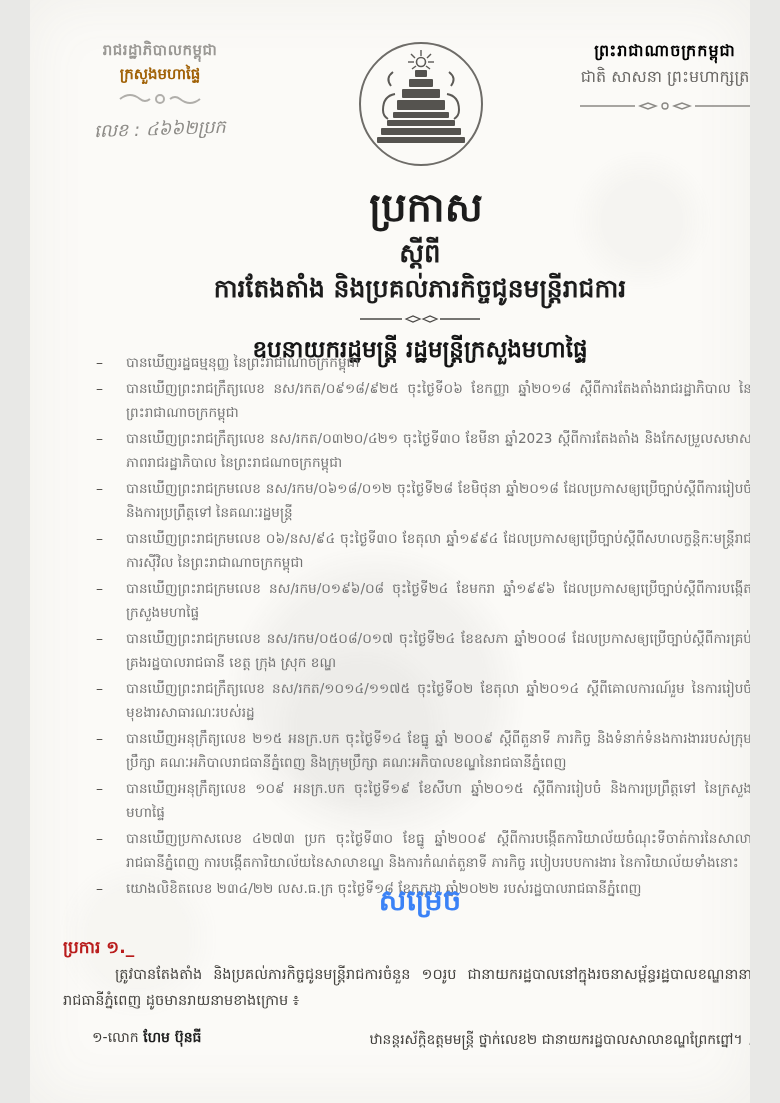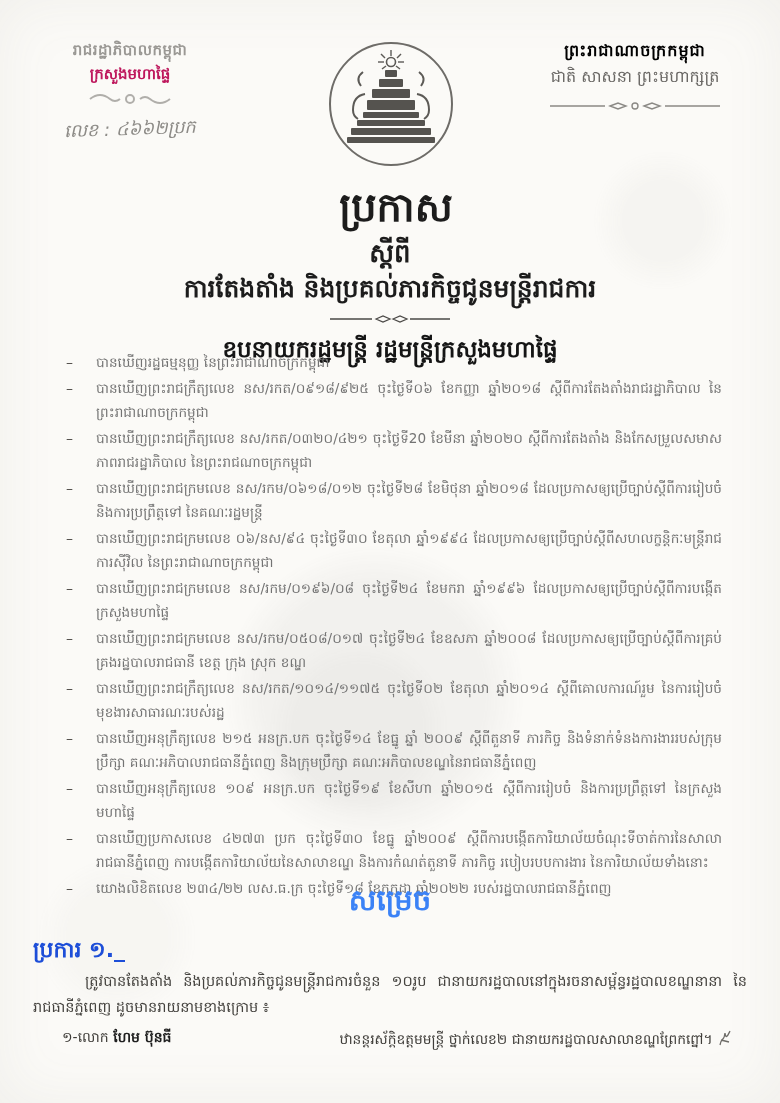--- a/index.html
+++ b/index.html
@@ -1,55 +1,55 @@
 <!DOCTYPE html>
 <html><head>
 <meta charset="utf-8">
 <style>
   html,body{margin:0;padding:0;background:#e8e8e6;}
   .page{
-    position:relative;width:780px;height:1103px;margin:0 auto;
+    position:relative;width:720px;height:1103px;margin:0 auto;
     background:#fbfaf7;
     font-family:"DejaVu Sans","Liberation Sans",sans-serif;
     color:#3a3a3a;overflow:hidden;
     box-shadow:inset 0 0 60px rgba(120,115,100,0.08);
   }
   
   .scan-noise{position:absolute;inset:0;pointer-events:none;
     background:
       radial-gradient(circle at 48% 63%, rgba(90,90,90,0.055) 0 110px, rgba(0,0,0,0) 150px),
       radial-gradient(circle at 46% 66%, rgba(120,120,120,0.04) 0 60px, rgba(0,0,0,0) 90px),
       radial-gradient(circle at 85% 20%, rgba(150,150,140,0.05) 0 40px, rgba(0,0,0,0) 70px),
       radial-gradient(circle at 15% 85%, rgba(150,150,140,0.04) 0 50px, rgba(0,0,0,0) 80px);
     filter:blur(1px);
   }
   .hdr-left{position:absolute;left:30px;top:38px;width:200px;text-align:center;}
   .hdr-left .l1{font-size:15px;line-height:24px;color:#9a9894;font-weight:bold;letter-spacing:.5px;}
-  .hdr-left .l2{font-size:15px;line-height:24px;color:#be185d;font-weight:bold;text-align:center;}
+  .hdr-left .l2{font-size:15px;line-height:24px;color:#a16207;font-weight:bold;text-align:center;}
   .hdr-left .orn{margin-top:4px;color:#aeaca8;}
   .hdr-num{margin-top:8px;font-size:18px;color:#8d8b87;font-style:italic;transform:rotate(-2deg);white-space:nowrap;}
   .hdr-right{position:absolute;left:505px;top:38px;width:260px;text-align:center;}
   .hdr-right .l1{font-size:16px;line-height:26px;color:#000000;font-weight:bold;letter-spacing:1px;}
   .hdr-right .l2{font-size:16px;line-height:26px;color:#6a6865;}
   .hdr-right .orn{margin-top:6px;}
   .emblem{position:absolute;left:325px;top:34px;width:132px;height:140px;}
   .title-block{position:absolute;left:0;top:180px;width:780px;text-align:center;color:#1c1c1c;}
   .t-main{font-size:40px;font-weight:bold;line-height:54px;margin-left:12px;}
   .t-sub{font-size:26px;font-weight:bold;line-height:38px;}
   .t-subject{font-size:25px;font-weight:bold;line-height:34px;}
   .t-divider{margin:2px auto 2px auto;width:120px;}
   .t-issuer{font-size:23px;font-weight:bold;line-height:40px;color:#151515;}
   .preamble{position:absolute;left:62px;top:350px;width:660px;}
   .p-item{display:flex;margin-bottom:2px;}
   .p-dash{width:30px;flex:0 0 30px;color:#55524e;font-size:14px;line-height:24px;padding-left:4px;}
   .p-text{flex:1;font-size:13.6px;line-height:24px;text-align:justify;color:#737373;}
   .decide{position:absolute;left:0;top:882px;width:780px;text-align:center;
     font-size:29px;font-weight:bold;color:#3b82f6;}
   .article{position:absolute;left:33px;top:936px;width:714px;}
-  .a-label{font-size:22px;font-weight:bold;color:#1d4ed8;}
+  .a-label{font-size:17px;font-weight:bold;color:#b91c1c;}
   .a-para{margin-top:0;font-size:14.5px;line-height:26px;text-align:justify;
     text-indent:52px;color:#44423e;}
   .appointee{position:absolute;left:62px;top:1028px;width:700px;display:flex;font-size:14px;color:#3f3d39;}
   .ap-name-cell{width:248px;flex:0 0 248px;white-space:nowrap;}
   .ap-name{font-weight:bold;color:#1f1f1f;}
   .ap-assign{flex:1;white-space:nowrap;font-size:13.8px;text-align:center;}
   .sig-mark{display:inline-block;vertical-align:middle;margin-left:4px;}
 </style>
 </head>
 <body>
@@ -141,21 +141,21 @@
     <div class="p-item">
       <span class="p-dash">–</span>
       <span class="p-text">បានឃើញរដ្ឋធម្មនុញ្ញ នៃព្រះរាជាណាចក្រកម្ពុជា</span>
     </div>
     <div class="p-item">
       <span class="p-dash">–</span>
       <span class="p-text">បានឃើញព្រះរាជក្រឹត្យលេខ នស/រកត/០៩១៨/៩២៥ ចុះថ្ងៃទី០៦ ខែកញ្ញា ឆ្នាំ២០១៨ ស្តីពីការតែងតាំងរាជរដ្ឋាភិបាល នៃព្រះរាជាណាចក្រកម្ពុជា</span>
     </div>
     <div class="p-item">
       <span class="p-dash">–</span>
-      <span class="p-text">បានឃើញព្រះរាជក្រឹត្យលេខ នស/រកត/០៣២០/៤២១ ចុះថ្ងៃទី20 ខែមីនា ឆ្នាំ២០២០ ស្តីពីការតែងតាំង និងកែសម្រួលសមាសភាពរាជរដ្ឋាភិបាល នៃព្រះរាជណាចក្រកម្ពុជា</span>
+      <span class="p-text">បានឃើញព្រះរាជក្រឹត្យលេខ នស/រកត/០៣២០/៤២១ ចុះថ្ងៃទី៣០ ខែមីនា ឆ្នាំ2023 ស្តីពីការតែងតាំង និងកែសម្រួលសមាសភាពរាជរដ្ឋាភិបាល នៃព្រះរាជណាចក្រកម្ពុជា</span>
     </div>
     <div class="p-item">
       <span class="p-dash">–</span>
       <span class="p-text">បានឃើញព្រះរាជក្រមលេខ នស/រកម/០៦១៨/០១២ ចុះថ្ងៃទី២៨ ខែមិថុនា ឆ្នាំ២០១៨ ដែលប្រកាសឲ្យប្រើច្បាប់ស្តីពីការរៀបចំ និងការប្រព្រឹត្តទៅ នៃគណៈរដ្ឋមន្ត្រី</span>
     </div>
     <div class="p-item">
       <span class="p-dash">–</span>
       <span class="p-text">បានឃើញព្រះរាជក្រមលេខ ០៦/នស/៩៤ ចុះថ្ងៃទី៣០ ខែតុលា ឆ្នាំ១៩៩៤ ដែលប្រកាសឲ្យប្រើច្បាប់ស្តីពីសហលក្ខន្តិកៈមន្ត្រីរាជការស៊ីវិល នៃព្រះរាជាណាចក្រកម្ពុជា</span>
     </div>
     <div class="p-item">

